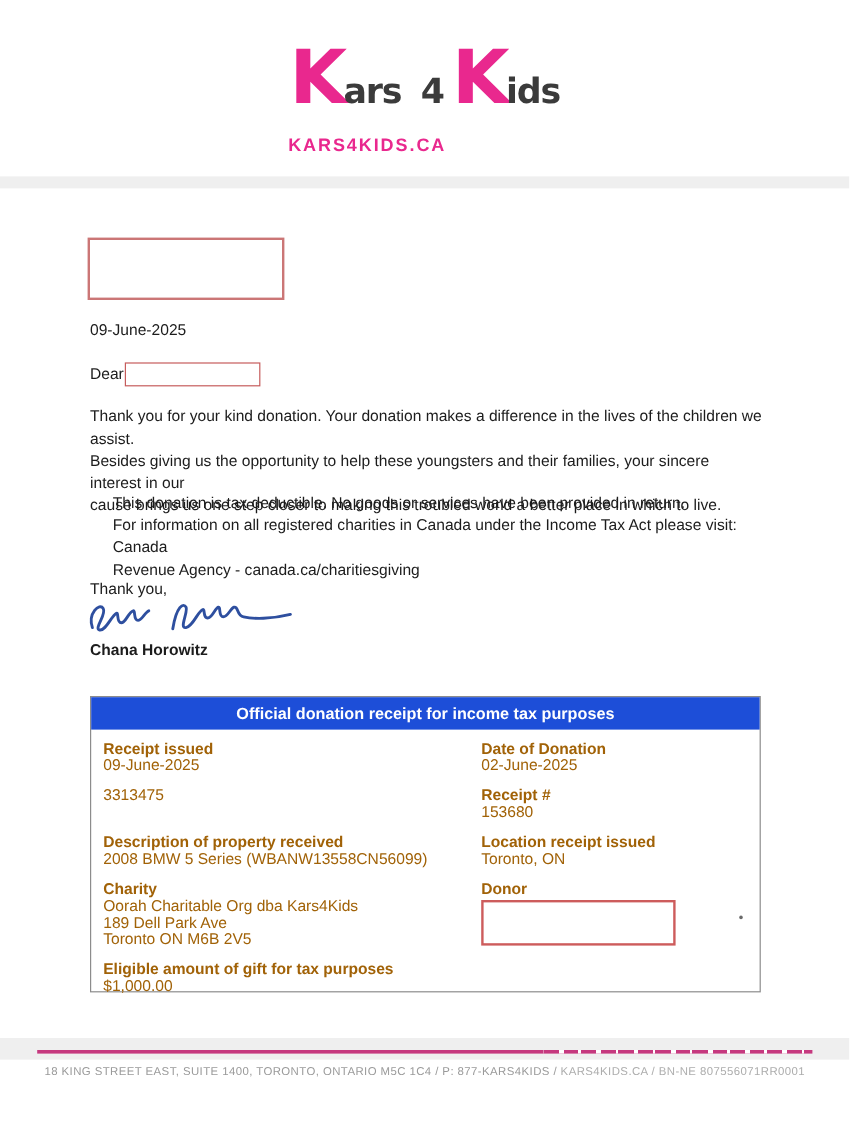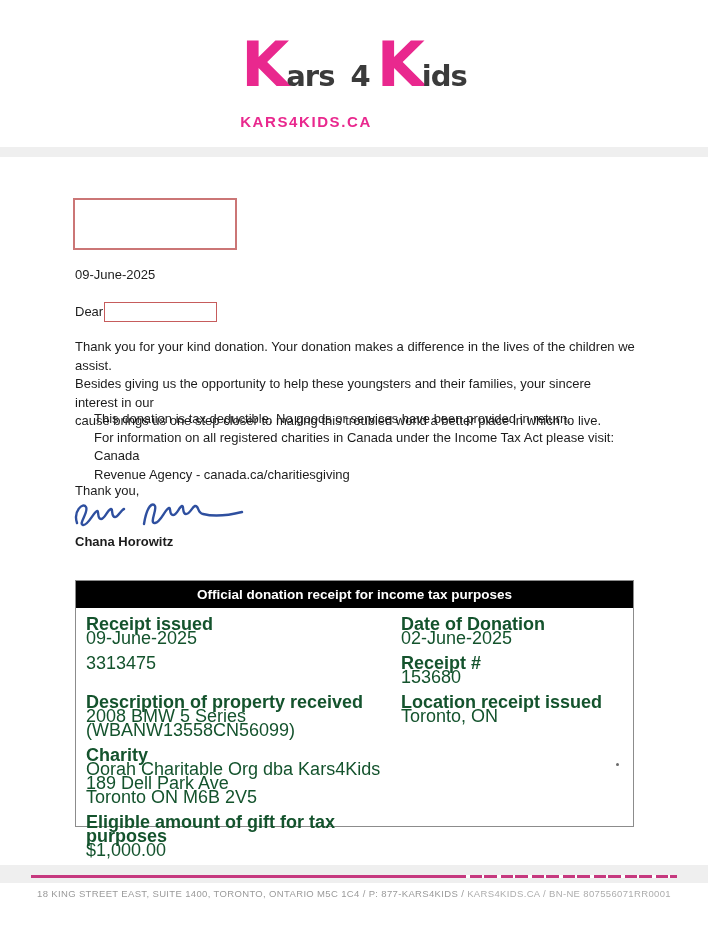--- a/index.html
+++ b/index.html
@@ -31,22 +31,22 @@
   .date-line{left:75px;top:266px;}
   .dear-line{left:75px;top:303px;}
   .para1{left:75px;top:338px;width:560px;}
   .para2{left:70px;top:410px;width:560px;margin-left:24px;}
   .closing{left:75px;top:482px;}
   .sig{left:70px;top:496px;}
   .signer{left:75px;top:533px;font-weight:bold;}
 
   
   .receipt{left:75px;top:580px;width:559px;height:247px;border:1px solid #8c8c8c;box-sizing:border-box;background:#fff;}
-  .receipt-header{height:27px;background:#000000;color:#ffffff;font-weight:700;font-size:13.5px;line-height:27px;text-align:center;}
-  .receipt-body{padding:9px 10px 0 10px;font-size:18px;color:#14532d;}
+  .receipt-header{height:27px;background:#1d4ed8;color:#ffffff;font-weight:700;font-size:13.5px;line-height:27px;text-align:center;}
+  .receipt-body{padding:9px 10px 0 10px;font-size:13px;color:#a16207;}
   .r-row{display:grid;grid-template-columns:315px 1fr;margin-bottom:11px;}
   .lbl{font-weight:700;line-height:14px;}
   .val{line-height:14px;font-weight:400;}
   .dot{left:616px;top:763px;width:3px;height:3px;border-radius:50%;background:#6a6a6a;}
 
   
   .footer-line{left:31px;top:875px;width:646px;height:3px;background:#c6397f;}
   .footer-line-gaps{left:453px;top:875px;width:224px;height:3px;
     background:repeating-linear-gradient(90deg,transparent 0 13px,#ffffff 13px 17px,transparent 17px 29px,#ffffff 29px 31px);}
   .footer-text{top:888px;left:0;width:708px;text-align:center;font-size:9.5px;letter-spacing:.35px;color:#9a9a9a;white-space:pre;}
@@ -132,20 +132,24 @@
         </div>
       </div>
 
       <div class="r-row">
         <div>
           <div class="lbl">Charity</div>
           <div class="val">Oorah Charitable Org dba Kars4Kids</div>
           <div class="val">189 Dell Park Ave</div>
           <div class="val">Toronto ON M6B 2V5</div>
         </div>
+        <div>
+          <div class="lbl">Donor</div>
+          <div class="redact-donor"></div>
+        </div>
       </div>
 
       <div class="r-row">
         <div>
           <div class="lbl">Eligible amount of gift for tax purposes</div>
           <div class="val">$1,000.00</div>
         </div>
       </div>
 
     </div>

